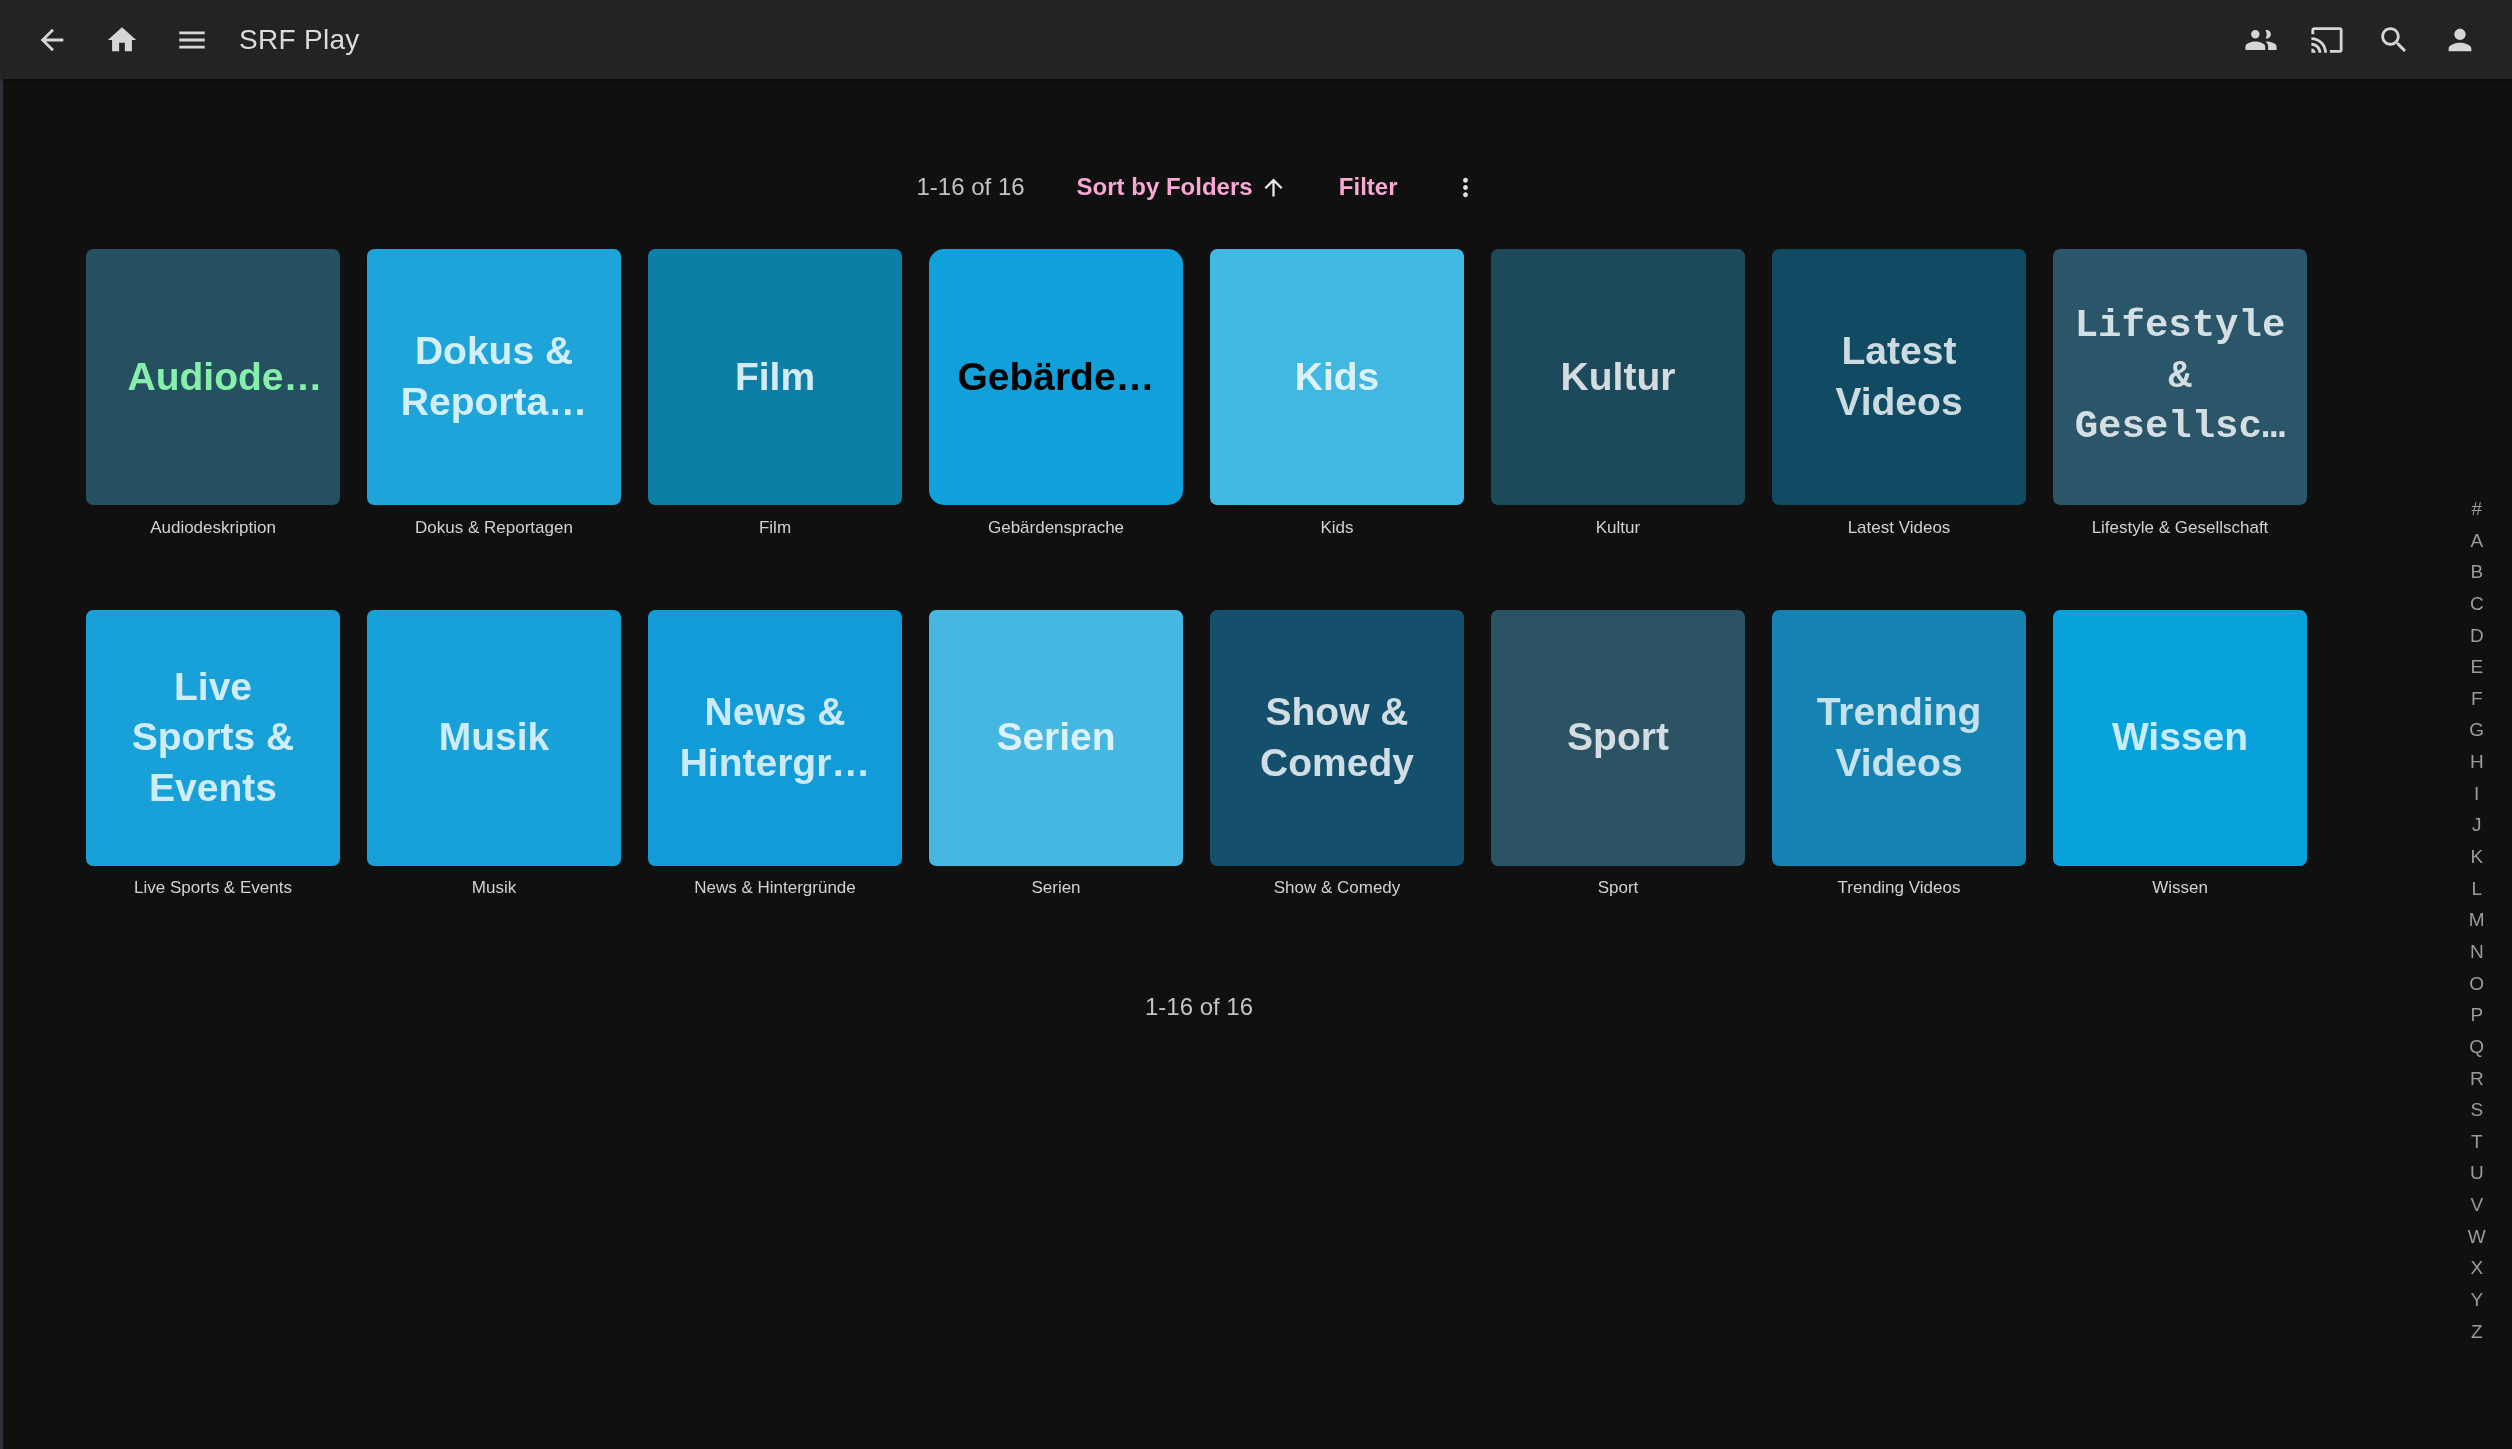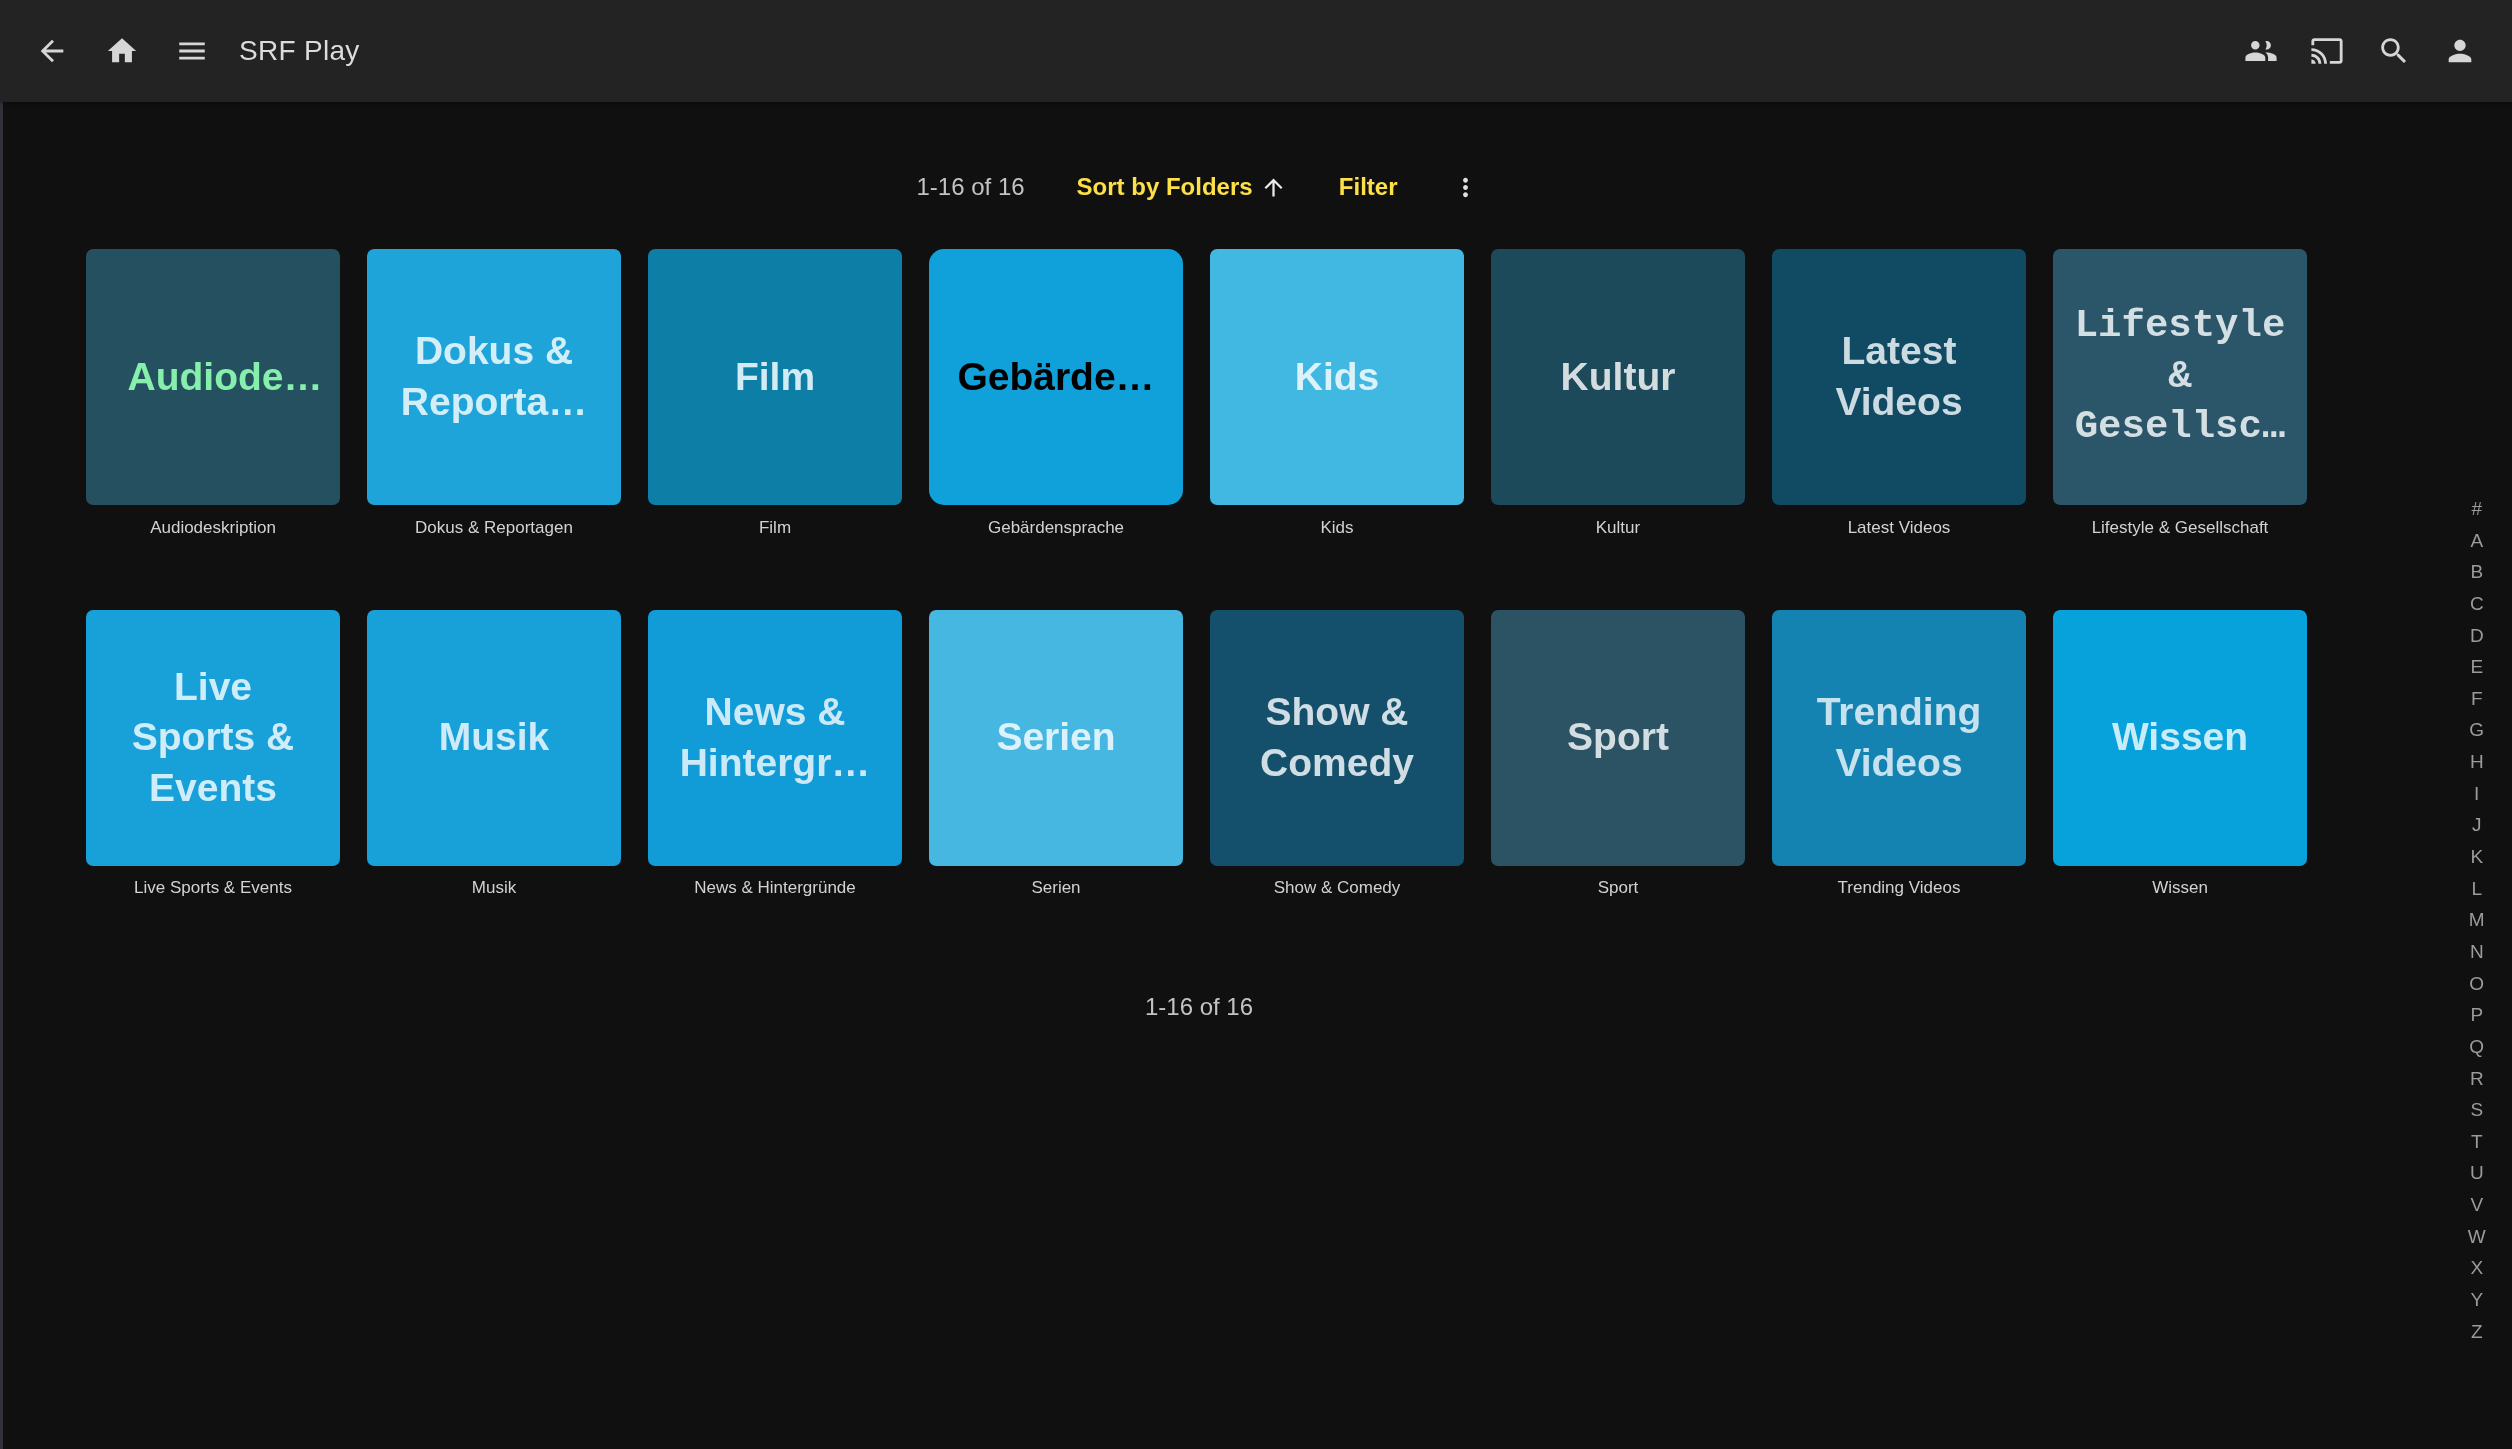--- a/index.html
+++ b/index.html
@@ -7,21 +7,21 @@
     width:2512px;height:1450px;
     background:#101010;
     font-family:"Liberation Sans",sans-serif;
     position:relative;overflow:hidden;
     -webkit-font-smoothing:antialiased;
   }
   .edge-line{position:absolute;left:0;top:0;bottom:0;width:2.7px;background:#31313a;z-index:1;}
 
   
   .appbar{
-    position:absolute;top:0;left:0;right:0;height:102px;
+    position:absolute;top:0;left:0;right:0;height:79px;
     background:#232323;display:flex;align-items:center;
     padding:0 34px;box-sizing:border-box;z-index:5;
     box-shadow:0 1.8px 3.6px rgba(0,0,0,.35);
   }
   .appbar-left{display:flex;align-items:center;gap:34px;}
   .icon-btn{
     width:36px;height:36px;display:flex;align-items:center;justify-content:center;
     color:#d6d6d6;cursor:pointer;flex:0 0 auto;
   }
   .icon-btn svg{width:34px;height:34px;display:block;}
@@ -30,21 +30,21 @@
   .appbar-right{display:flex;align-items:center;gap:30.5px;}
 
   
   .toolbar{
     position:absolute;top:171px;left:0;width:2398px;
     display:flex;justify-content:center;align-items:center;gap:52px;
   }
   .toolbar-count{font-size:24px;color:#c3c3c3;}
   .tb-btn{
     display:flex;align-items:center;gap:7.2px;cursor:pointer;
-    color:#fde047;font-weight:700;font-size:24px;
+    color:#f9a8d4;font-weight:700;font-size:24px;
   }
   .tb-btn svg{width:27px;height:27px;display:block;color:#ececec;}
   .overflow-btn{width:32px;height:32px;display:flex;align-items:center;justify-content:center;color:#e0e0e0;cursor:pointer;}
   .overflow-btn svg{width:29px;height:29px;display:block;}
 
   
   .grid{
     position:absolute;top:249px;left:86px;
     display:grid;grid-template-columns:repeat(8,254px);
     column-gap:27px;row-gap:72px;

